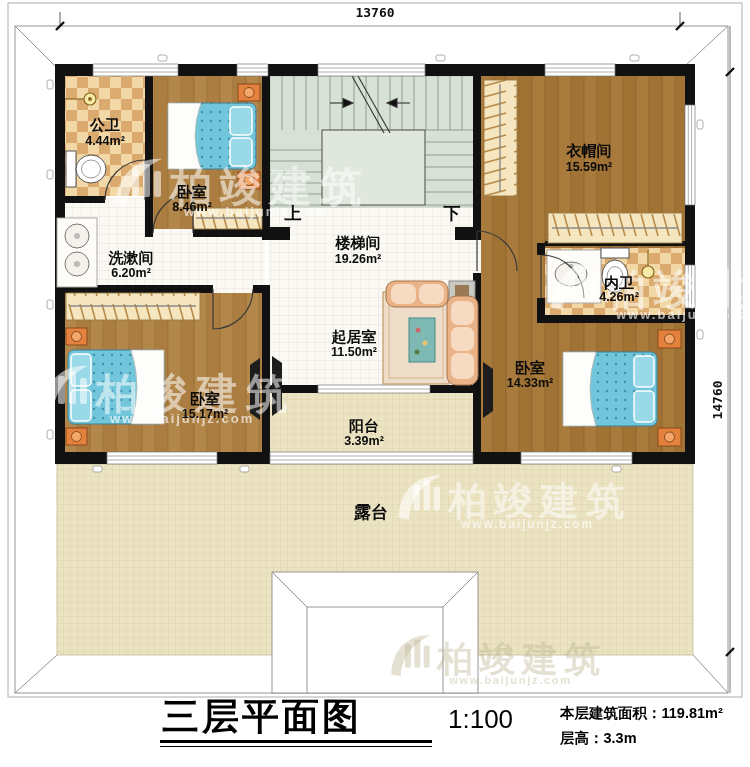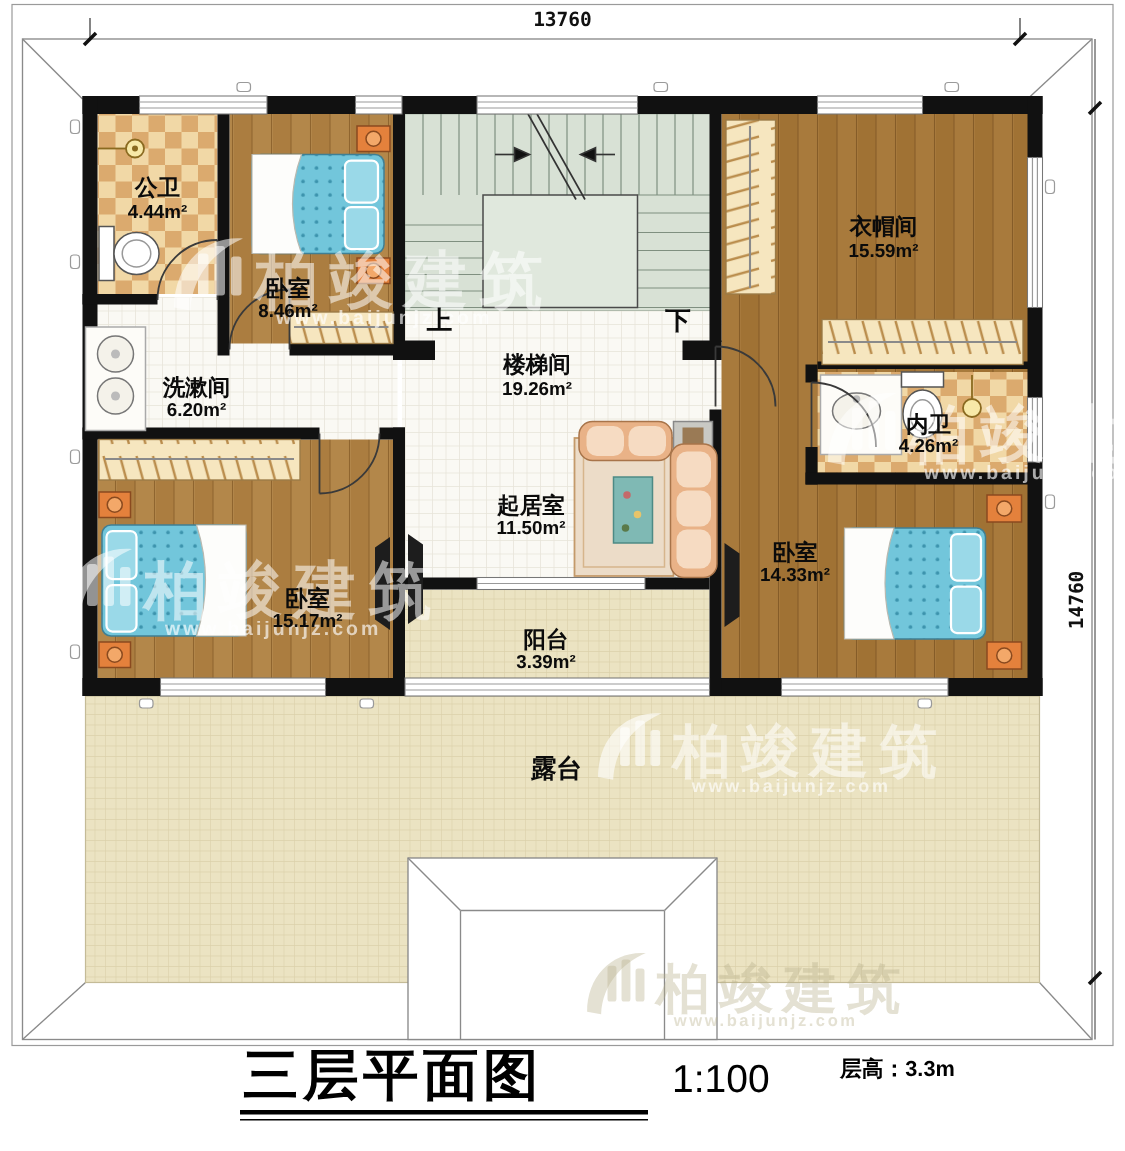--- a/index.html
+++ b/index.html
@@ -434,16 +434,17 @@
     <text class="big-label" x="452" y="219">下</text>
   </g>
 </svg>
 
 <div id="titleblock">
   <div id="tb-title">三层平面图</div>
   <div id="tb-underline1"></div>
   <div id="tb-underline2"></div>
   <div id="tb-scale">1:100</div>
   <div id="tb-info">
+    <div class="row"><span>本层建筑面积：</span><span>119.81m²</span></div>
     <div class="row"><span>层高：</span><span>3.3m</span></div>
   </div>
 </div>
 </div>
 
 </body></html>

